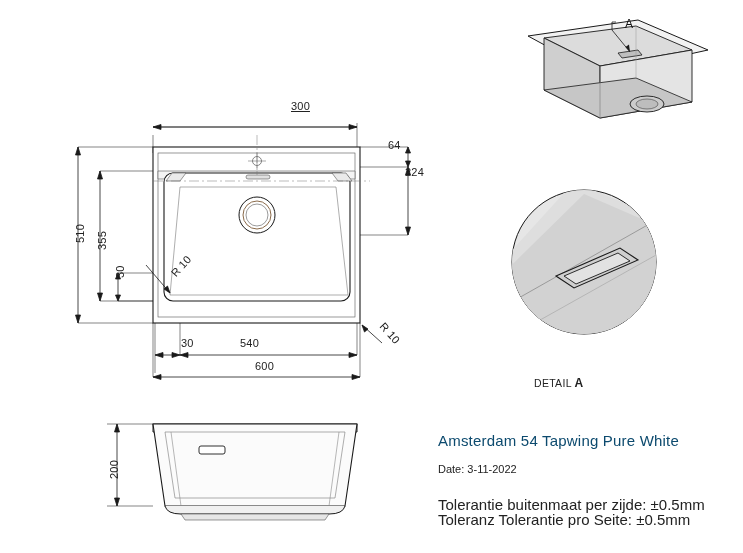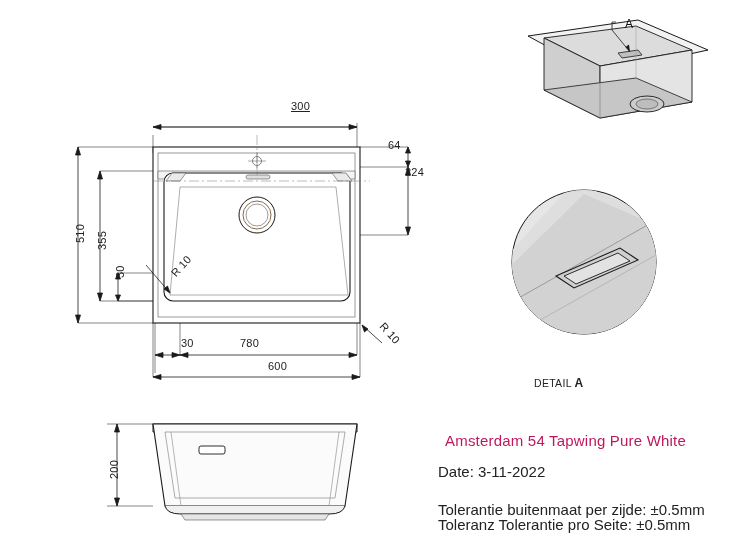--- a/index.html
+++ b/index.html
@@ -31,27 +31,27 @@
     transform-origin: 0 0;
   }
   .title-block {
     position: absolute;
     left: 438px;
     top: 432px;
     width: 300px;
   }
   .title-main {
     font-size: 15px;
-    color: #be185d;
-    margin: 0 0 14px 7px;
+    color: #0c4a6e;
+    margin: 0 0 14px 0;
     font-weight: normal;
     letter-spacing: 0.2px;
   }
   .title-date {
-    font-size: 15px;
+    font-size: 11px;
     color: #222;
     margin: 0 0 22px 0;
   }
   .tol-line {
     font-size: 15px;
     color: #222;
     line-height: 15px;
   }
   .detail-label {
     position: absolute;
@@ -231,22 +231,22 @@
 
   <div class="dimtext" style="left:291px; top:100px;text-decoration:underline;">300</div>
   <div class="dimtext" style="left:381px; top:139px;margin-left:7px;">64</div>
   <div class="dimtext" style="left:405px; top:166px;">224</div>
   <div class="dimtext vert" style="left:74px; top:243px; transform:rotate(-90deg);">510</div>
   <div class="dimtext vert" style="left:96px; top:250px; transform:rotate(-90deg);">355</div>
   <div class="dimtext vert" style="left:114px; top:278px; transform:rotate(-90deg);">30</div>
   <div class="dimtext" style="left:169px; top:260px; transform:rotate(-48deg);">R 10</div>
   <div class="dimtext" style="left:378px; top:327px; transform:rotate(48deg);">R 10</div>
   <div class="dimtext" style="left:181px; top:337px;">30</div>
-  <div class="dimtext" style="left:240px; top:337px;">780</div>
-  <div class="dimtext" style="left:244px; top:360px;padding-left:24px;">600</div>
+  <div class="dimtext" style="left:240px; top:337px;">540</div>
+  <div class="dimtext" style="left:231px; top:360px;padding-left:24px;">600</div>
 
   <div class="abs" style="left:95px; top:410px;">
     <svg width="300" height="125" viewBox="0 0 300 125">
 
       <g stroke="#333333" stroke-width="0.6" fill="none">
         <line x1="12" y1="14" x2="58" y2="14"></line>
         <line x1="12" y1="96" x2="58" y2="96"></line>
       </g>
       <g stroke="#1a1a1a" stroke-width="0.8" fill="#1a1a1a">
         <line x1="22" y1="14" x2="22" y2="96"></line>

